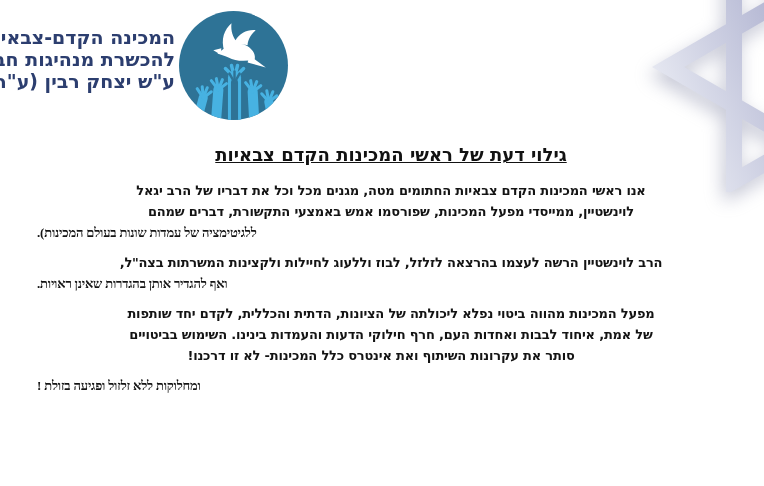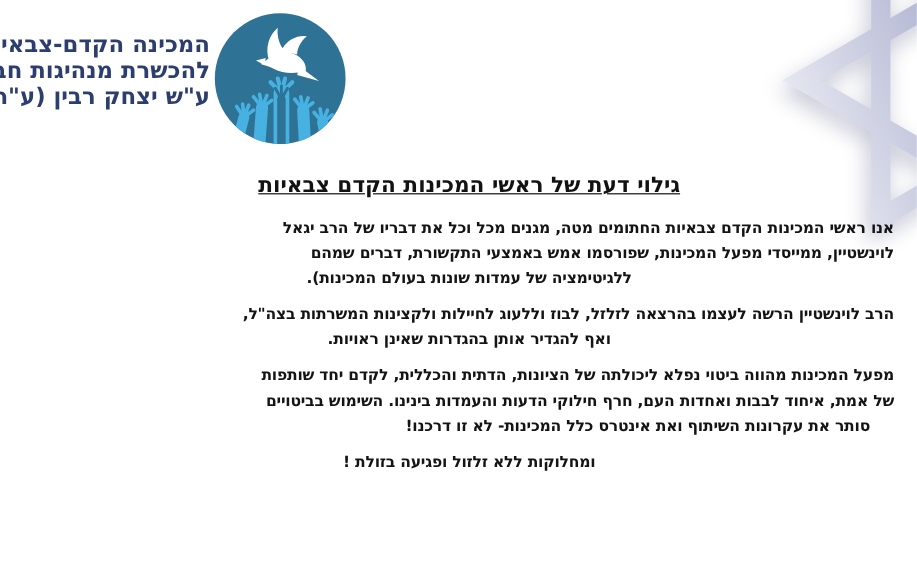--- a/index.html
+++ b/index.html
@@ -41,24 +41,24 @@
     text-decoration: underline;
     color: #121212;
     line-height: 22px;
     margin-bottom: 14px;
   }
   .para { margin: 0 0 9px 0; }
   .para:last-child { margin-bottom: 0; }
   .line {
     font-size: 13px; font-weight: bold;
     line-height: 21px; color: #141414;
-    text-align: right; white-space: nowrap;
+    text-align: center; white-space: nowrap;
     letter-spacing: -0.2px;
   }
-  .line.center { text-align: center; }
+  .line.center { text-align: left; font-family: Liberation Serif, serif; }
   .line.indent-right { padding-left: 0; padding-right: 20px; }
 </style>
 </head>
 <body>
 
 <div class="star-wrap">
   <svg width="310" height="250" viewBox="-155 -125 310 250" xmlns="http://www.w3.org/2000/svg">
     <defs>
       <linearGradient id="starGrad" x1="-140" y1="70" x2="150" y2="-50" gradientUnits="userSpaceOnUse">
         <stop offset="0" stop-color="#eceef5"></stop>

